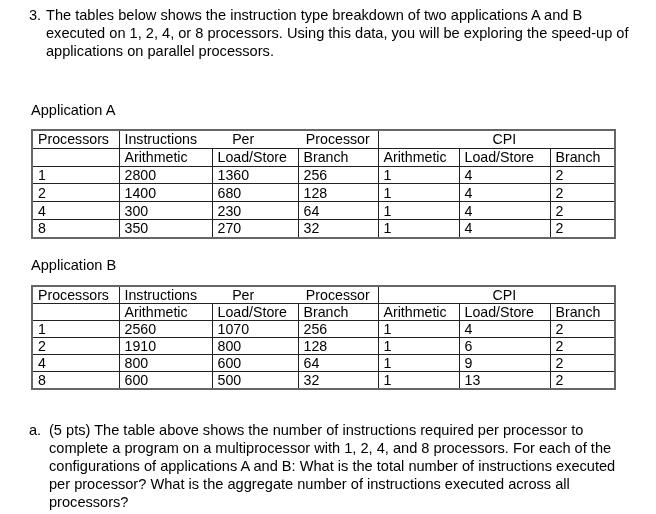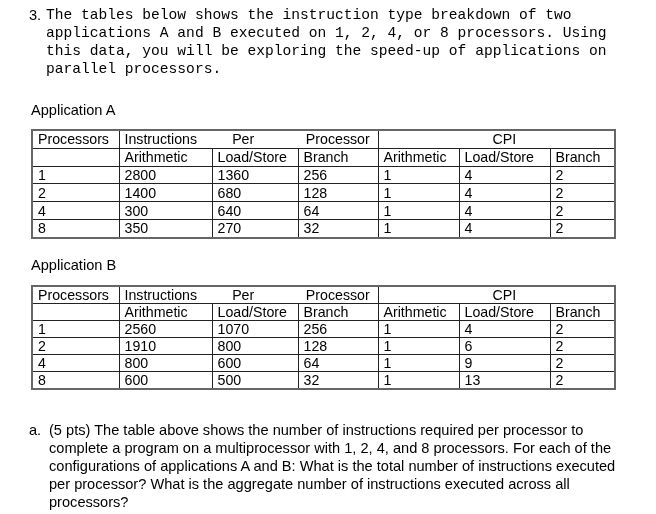--- a/index.html
+++ b/index.html
@@ -23,21 +23,20 @@
       font-size: 14.6px;
       line-height: 18px;
       display: flex;
     }
     .question .num {
       width: 17px;
       flex: 0 0 auto;
     }
     .question .text {
       flex: 1 1 auto;
-      font-family: Liberation Mono, monospace;
     }
     .app-heading {
       position: absolute;
       left: 31px;
       font-size: 14.6px;
       line-height: 18px;
     }
     #heading-a { top: 101px; }
     #heading-b { top: 256px; }
 
@@ -136,21 +135,21 @@
     <td>1400</td>
     <td>680</td>
     <td>128</td>
     <td>1</td>
     <td>4</td>
     <td>2</td>
   </tr>
   <tr>
     <td>4</td>
     <td>300</td>
-    <td>640</td>
+    <td>230</td>
     <td>64</td>
     <td>1</td>
     <td>4</td>
     <td>2</td>
   </tr>
   <tr>
     <td>8</td>
     <td>350</td>
     <td>270</td>
     <td>32</td>

